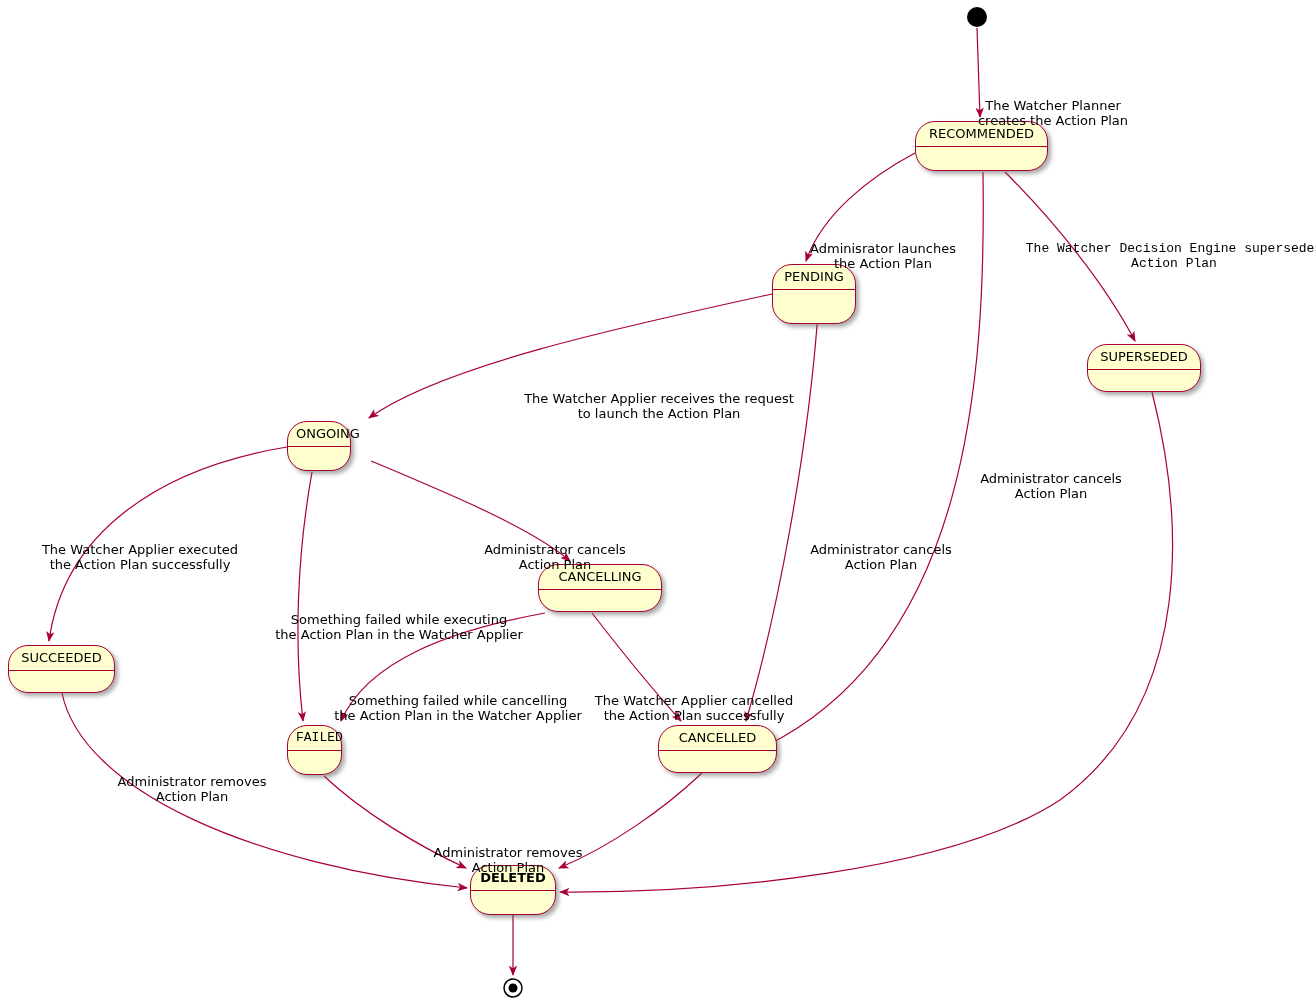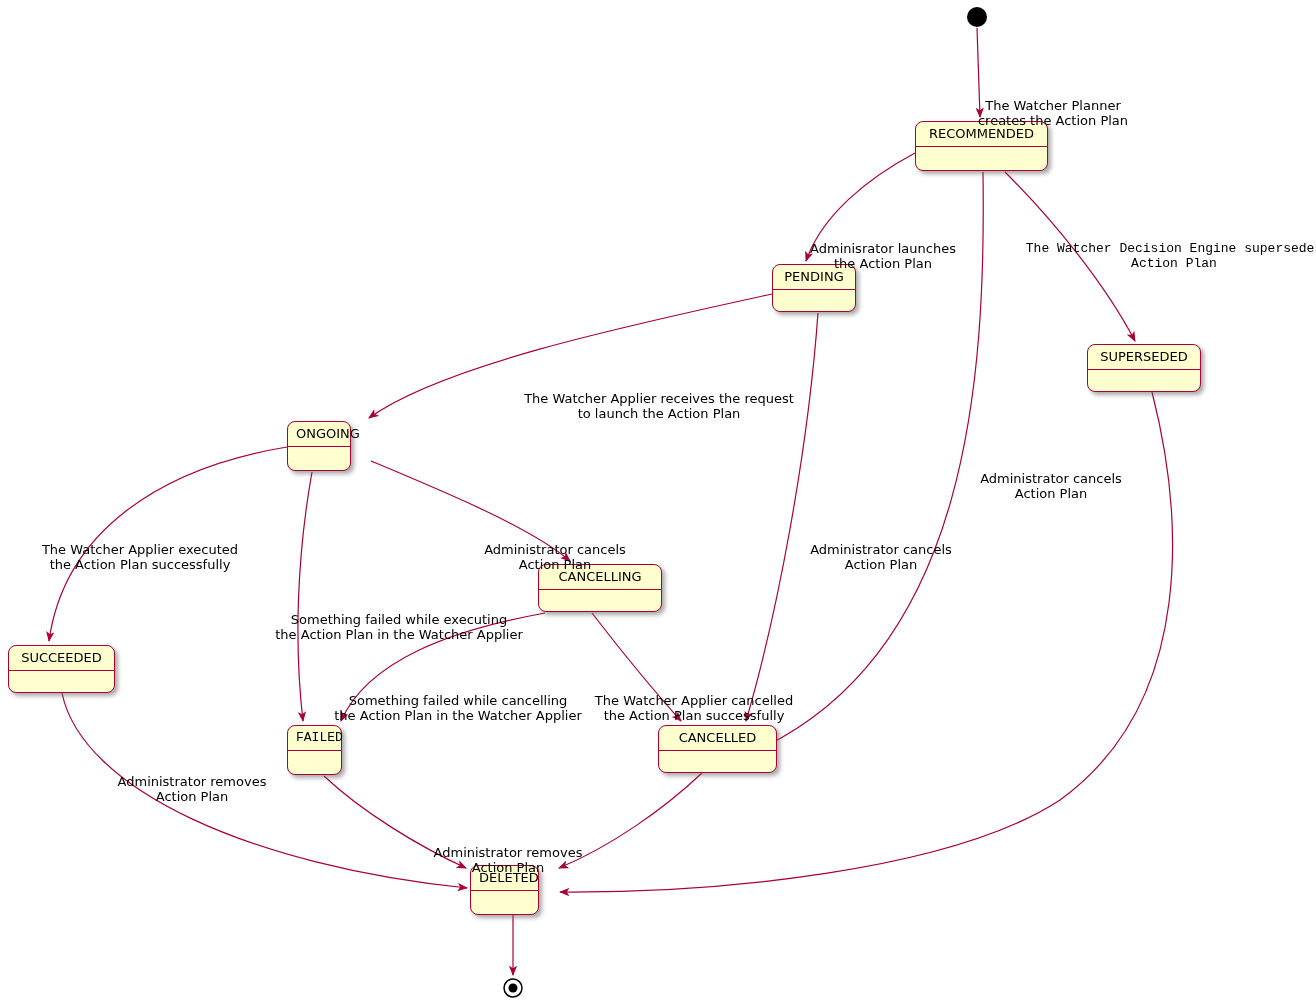--- a/index.html
+++ b/index.html
@@ -18,21 +18,21 @@
     position: absolute;
     left: 0; top: 0;
     width: 1316px;
     height: 1008px;
   }
 
   .state {
     position: absolute;
     background: var(--state-fill, #FEFECE);
     border: 1.5px solid var(--state-border, #A80036);
-    border-radius: 8px;
+    border-radius: 20px;
     box-shadow: 3px 3px 4px rgba(100,100,100,0.55);
     display: flex;
     flex-direction: column;
     z-index: 2;
   }
   .state-title {
     height: 25px;
     line-height: 23px;
     text-align: center;
     font-size: 13px;
@@ -87,21 +87,21 @@
         <circle cx="977" cy="17" r="10" fill="#000000"></circle>
         <circle cx="513" cy="988" r="9" fill="#ffffff" stroke="#000000" stroke-width="1.5"></circle>
         <circle cx="513" cy="988" r="4.5" fill="#000000"></circle>
       </g>
   </svg>
   <div id="state-layer">
       <div class="state" style="left: 915px; top: 121px; width: 133px; height: 50px;">
         <div class="state-title">RECOMMENDED</div>
         <div class="state-body"></div>
       </div>
-      <div class="state" style="left: 772px; top: 264px; width: 84px; height: 48px;">
+      <div class="state" style="left: 772px; top: 264px; width: 84px; height: 60px;">
         <div class="state-title">PENDING</div>
         <div class="state-body"></div>
       </div>
       <div class="state" style="left: 1087px; top: 344px; width: 114px; height: 48px;">
         <div class="state-title">SUPERSEDED</div>
         <div class="state-body"></div>
       </div>
       <div class="state" style="left: 287px; top: 421px; width: 64px; height: 50px;">
         <div class="state-title">ONGOING</div>
         <div class="state-body"></div>
@@ -115,21 +115,21 @@
         <div class="state-body"></div>
       </div>
       <div class="state" style="left: 287px; top: 725px; width: 55px; height: 50px; font-family: Liberation Mono, monospace;">
         <div class="state-title">FAILED</div>
         <div class="state-body"></div>
       </div>
       <div class="state" style="left: 658px; top: 725px; width: 119px; height: 48px;">
         <div class="state-title">CANCELLED</div>
         <div class="state-body"></div>
       </div>
-      <div class="state" style="left: 470px; top: 865px; width: 69px; height: 50px;">
+      <div class="state" style="left: 470px; top: 865px; width: 86px; height: 50px; font-weight: bold;">
         <div class="state-title">DELETED</div>
         <div class="state-body"></div>
       </div>
     </div>
   <div id="label-layer">
       <div class="edge-label" style="left: 1053px; top: 58px;">The Watcher Planner
 creates the Action Plan</div>
       <div class="edge-label" style="left: 883px; top: 201px;">Adminisrator launches
 the Action Plan</div>
       <div class="edge-label" style="left: 1174px; top: 201px; font-family: Liberation Mono, monospace;">The Watcher Decision Engine supersedes

